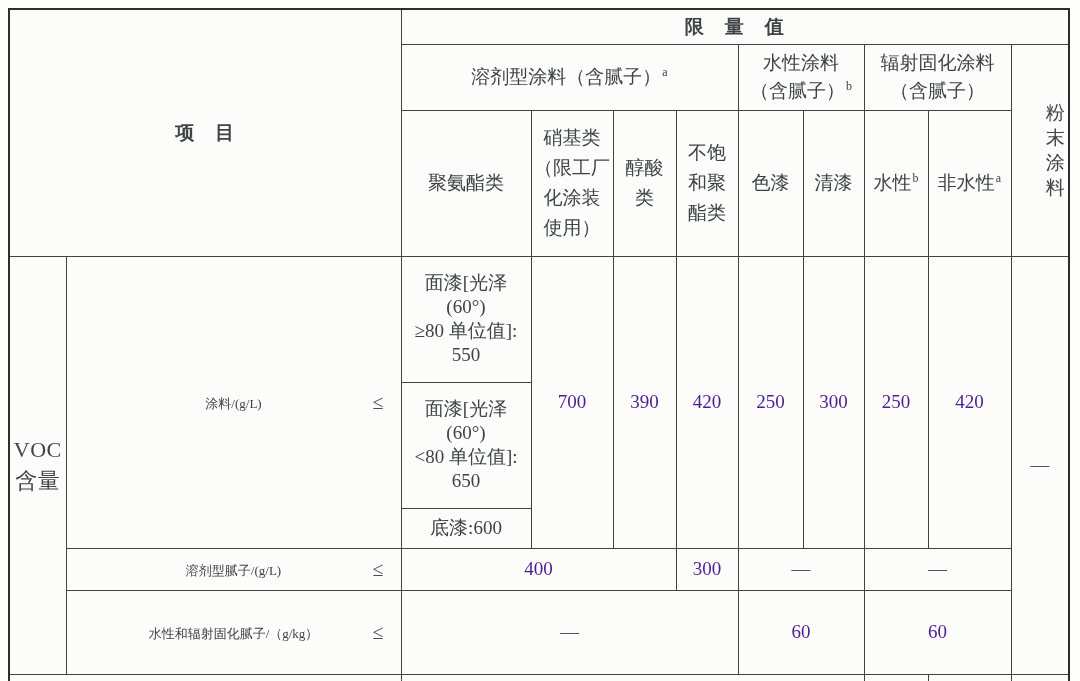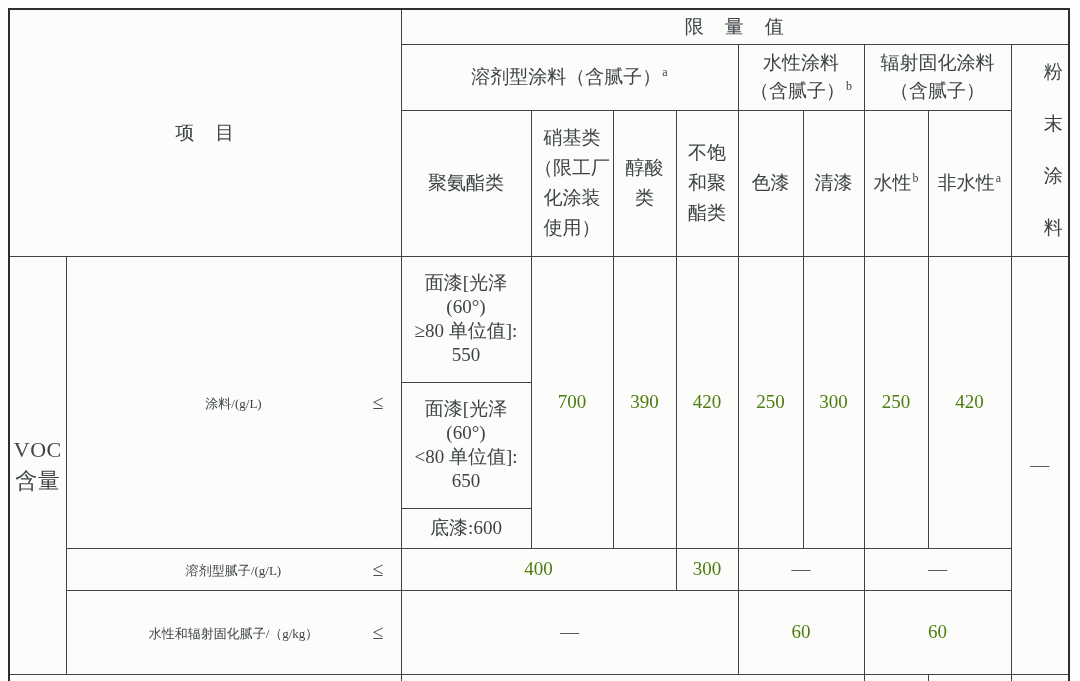--- a/index.html
+++ b/index.html
@@ -17,39 +17,39 @@
   }
   table.limits td {
     border:1px solid #424242;
     text-align:center; vertical-align:middle;
     font-size:19px; padding:0;
     overflow:hidden;
   }
   .pre { white-space:pre-line;font-family:Liberation Serif, serif; }
   .lh28 { line-height:28px; }
   .lh30 { line-height:30px; }
-  .title-cell { letter-spacing:1px; }
-  .num { font-size:21px; color:#4d7c0f; }
+  .title-cell { letter-spacing:1px;font-weight:bold; }
+  .num { font-size:21px; color:#4c1d95; }
   .dash { font-size:20px; color:#4a5255; }
   .sub-cell { font-size:17.5px; line-height:24px; white-space:pre-line; }
   .label-cell {
     text-align:left; padding-left:21px; position:relative;
   }
   .label-cell .le {
     position:absolute; right:17px; top:50%;
     transform:translateY(-50%);
     font-size:20px; color:#484f52;
   }
   .label-text { font-size:13px; }
   sup.fn {
     font-size:12px; vertical-align:super; line-height:0; margin-left:1px;
   }
   .vertical-label {
-    display:inline-block; width:21px; line-height:52px;
-    word-break:break-all; text-align:left;margin-left:29px;
+    display:inline-block; width:21px; line-height:25px;
+    word-break:break-all; text-align:right;margin-left:29px;
   }
   .voc-cell { line-height:31px; font-size:22px; letter-spacing:0.5px; }
 </style>
 </head>
 <body>
 
 <div class="page">
   <table class="limits">
     <colgroup>
       <col style="width:57px">

